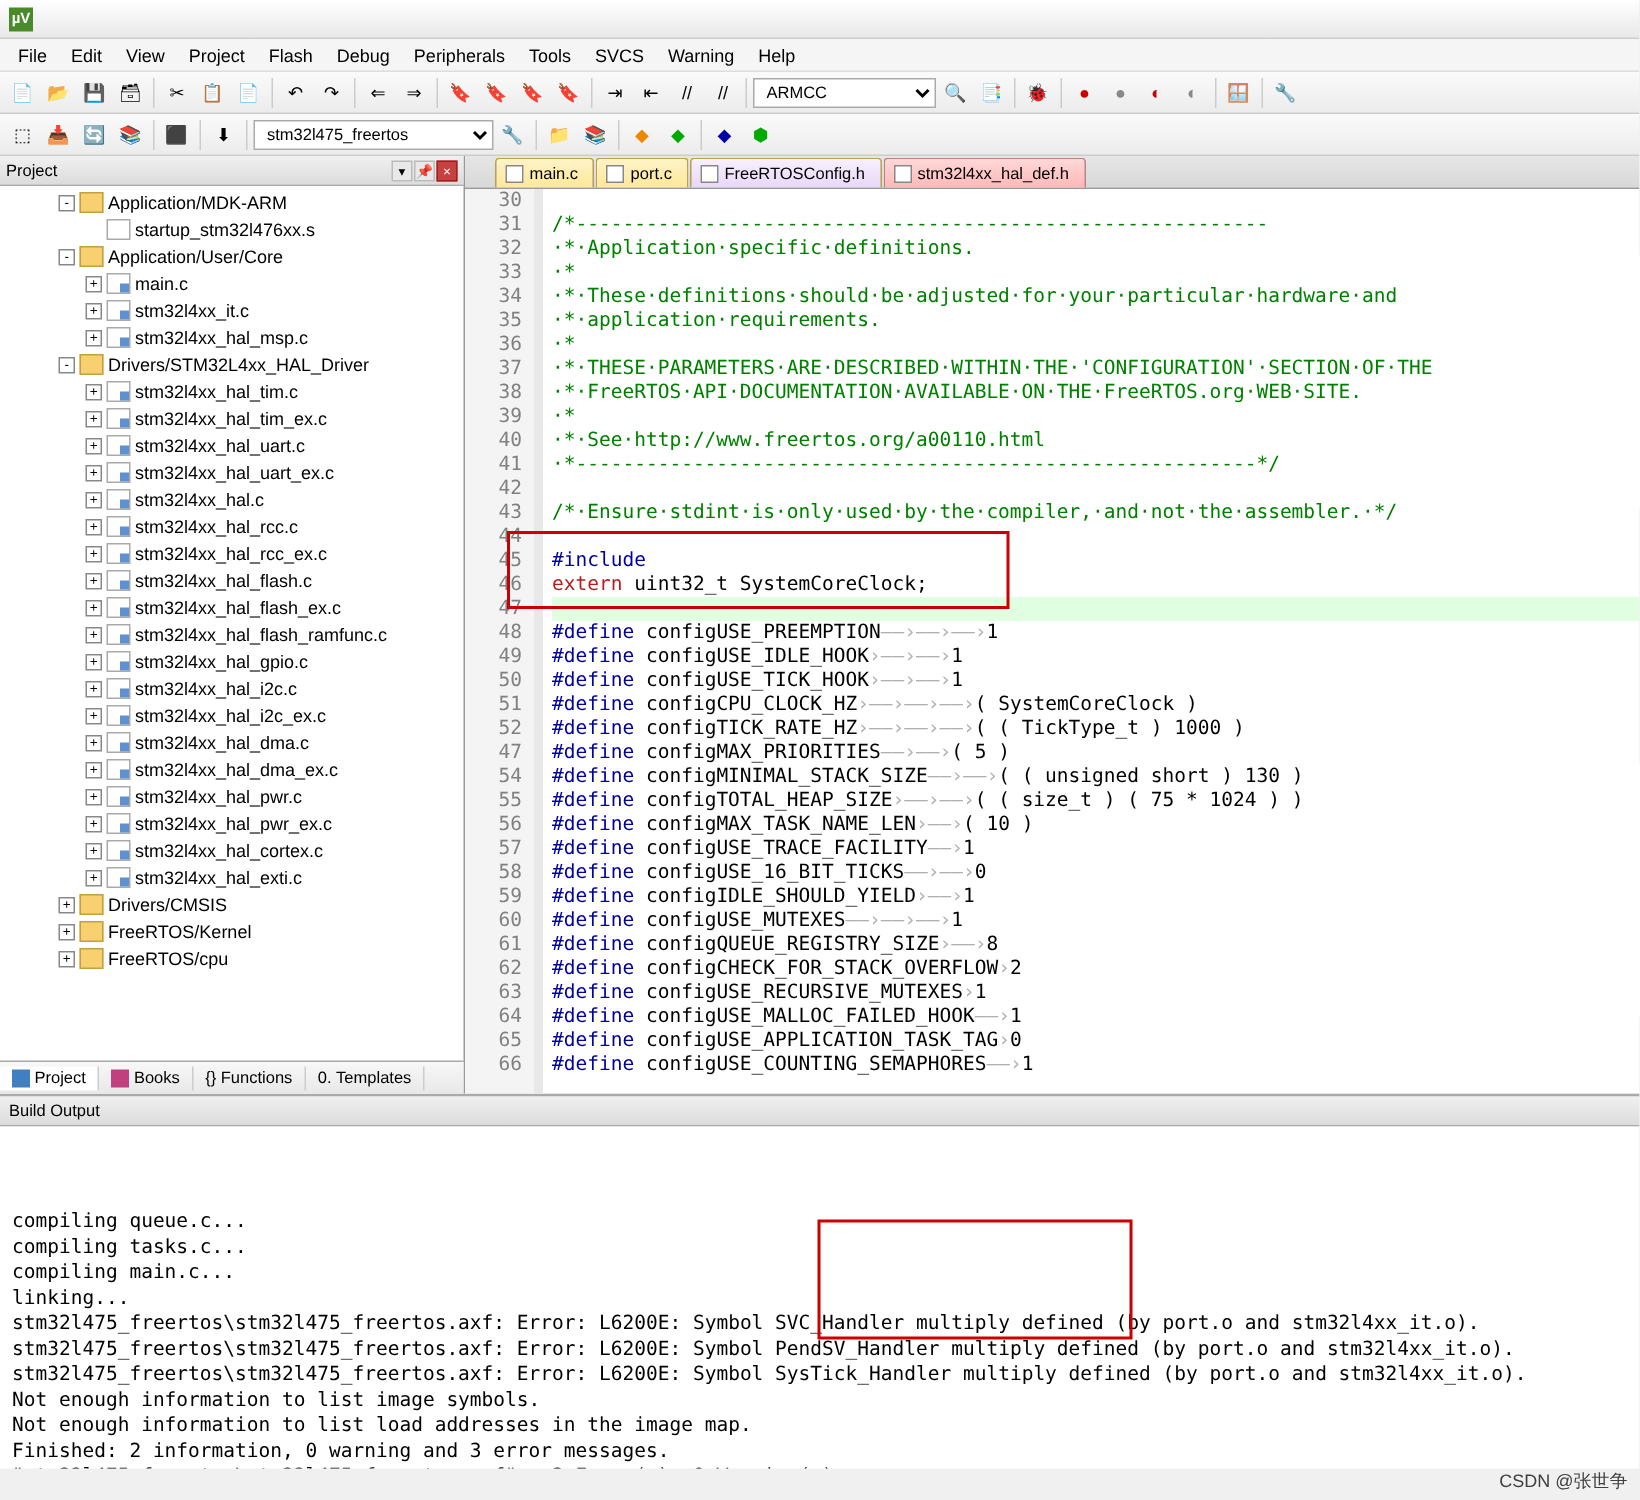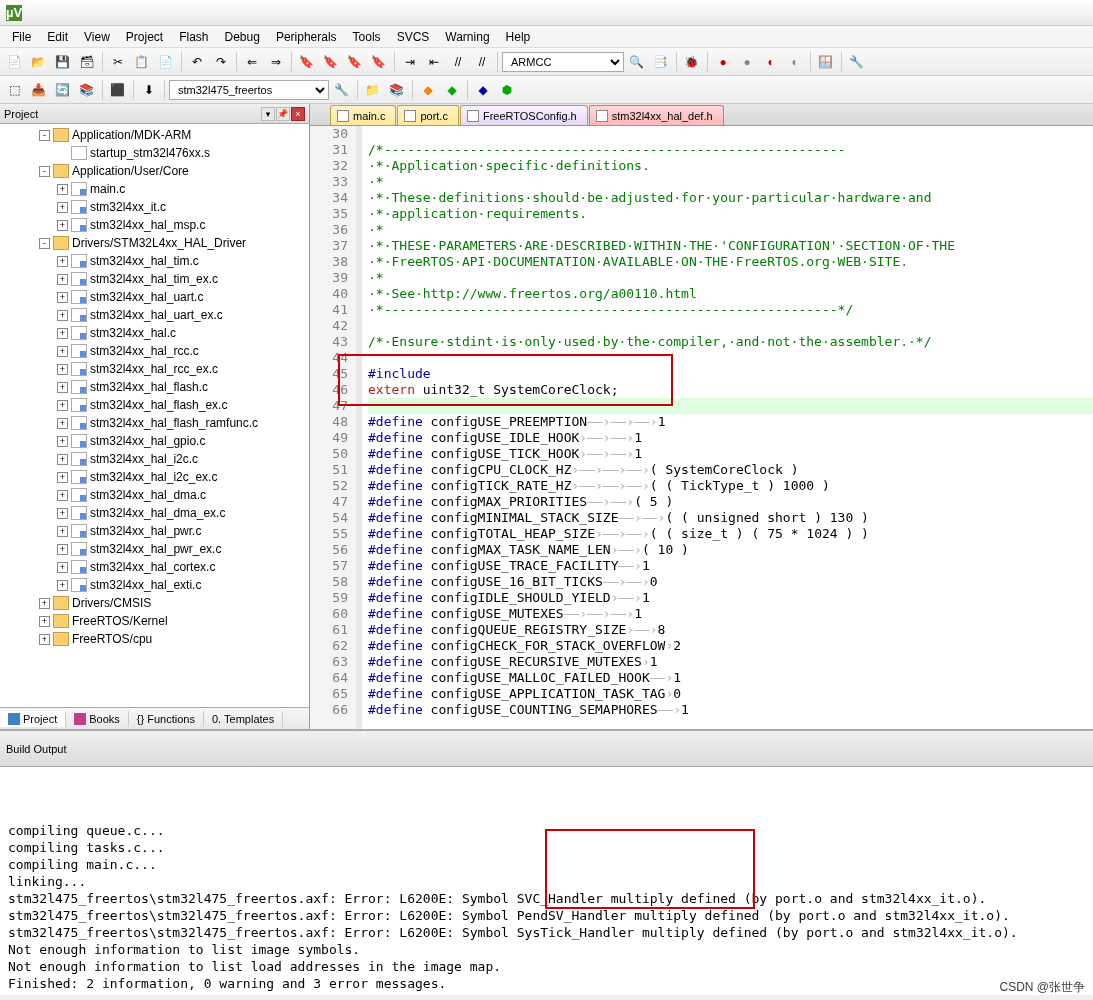--- a/index.html
+++ b/index.html
@@ -1,18 +1,18 @@
 <!DOCTYPE html>
 <html><head>
 <meta charset="utf-8">
 <style>
 *{box-sizing:border-box;margin:0;padding:0}
 body{font-family:"Segoe UI",Tahoma,sans-serif;font-size:12px;background:#f0f0f0;width:1093px;height:1000px;overflow:hidden;position:relative}
 .titlebar{background:linear-gradient(#fff,#e8e8e8);height:26px;display:flex;align-items:center;padding:0 6px;border-bottom:1px solid #ccc}
-.titlebar-icon{width:16px;height:16px;background:#4a8a2a;margin-right:18px;display:inline-flex;align-items:center;justify-content:center;color:#fff;font-size:13px;font-weight:bold}
+.titlebar-icon{width:16px;height:16px;background:#4a8a2a;margin-right:18px;display:inline-flex;align-items:center;justify-content:center;color:#fff;font-size:10px;font-weight:bold}
 .menubar{background:#f5f5f5;height:22px;display:flex;align-items:center;padding:0 4px;border-bottom:1px solid #ddd}
 .menu-item{padding:2px 8px;cursor:pointer}
 .toolbar{background:linear-gradient(#fafafa,#ececec);height:28px;display:flex;align-items:center;padding:0 4px;border-bottom:1px solid #ccc;gap:2px}
 .toolbar2{background:linear-gradient(#fafafa,#ececec);height:28px;display:flex;align-items:center;padding:0 4px;border-bottom:1px solid #ccc;gap:2px}
 .tb-btn{width:22px;height:22px;display:inline-flex;align-items:center;justify-content:center;cursor:pointer;border:1px solid transparent;border-radius:2px}
 .tb-sep{width:1px;height:20px;background:#ccc;margin:0 2px}
 .tb-input{height:20px;font-size:11px;padding:0 18px 0 4px;border:1px solid #aaa;background:#fff}
 .content{display:flex;height:625px}
 .project-panel{width:310px;background:#fff;border-right:1px solid #999;display:flex;flex-direction:column}
 .panel-header{background:linear-gradient(#f0f0f0,#dcdcdc);height:20px;display:flex;align-items:center;justify-content:space-between;padding:0 4px;border-bottom:1px solid #aaa;font-size:11px}
@@ -41,21 +41,21 @@
 .code{flex:1;padding-left:6px;white-space:pre;overflow:auto;position:relative}
 .code-line{height:16px}
 .hl-line{background:#e0ffe0}
 .c-comment{color:#008000}
 .c-pp{color:#0000a0}
 .c-kw{color:#b91c1c}
 .c-str{color:#008080}
 .c-arrow{color:#b0b0b0}
 .redbox{position:absolute;border:2px solid #cc0000;pointer-events:none}
 .build-panel{border-top:2px solid #aaa}
-.build-header{background:linear-gradient(#f0f0f0,#dcdcdc);height:36px;display:flex;align-items:center;padding:0 6px;font-size:11px;border-bottom:1px solid #aaa}
+.build-header{background:linear-gradient(#f0f0f0,#dcdcdc);height:20px;display:flex;align-items:center;padding:0 6px;font-size:11px;border-bottom:1px solid #aaa}
 .build-output{font-family:Consolas,monospace;font-size:13px;line-height:17px;padding:4px 8px;background:#fff;height:228px;white-space:pre;position:relative;overflow:hidden}
 .watermark{position:absolute;right:8px;bottom:4px;color:#404040;font-size:12px;font-family:sans-serif}
 </style>
 </head>
 <body>
 
 <div class="titlebar">
   <span class="titlebar-icon">µV</span>
 </div>
 

